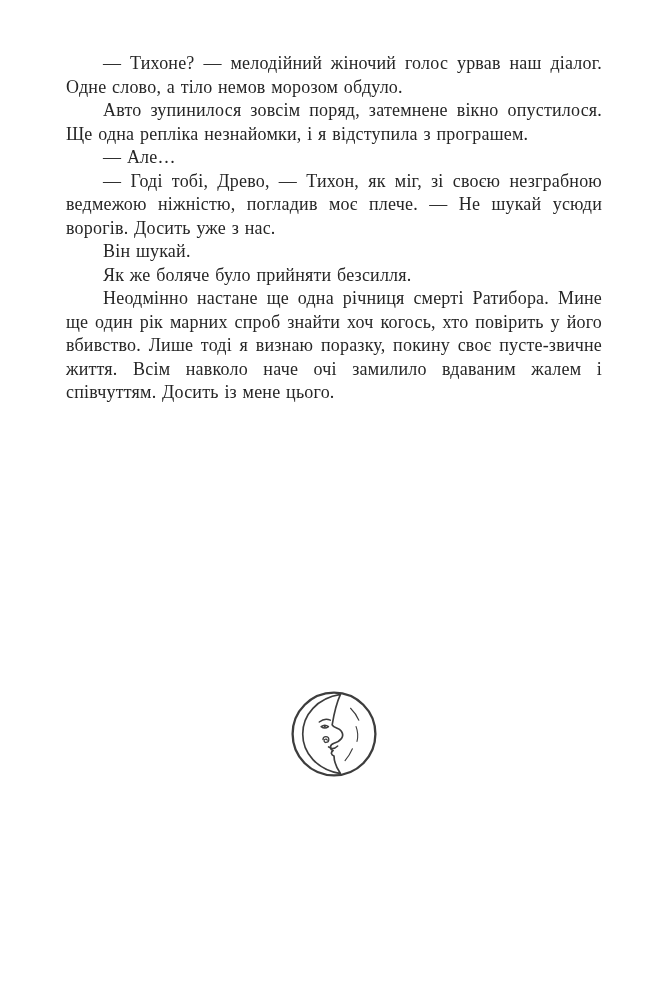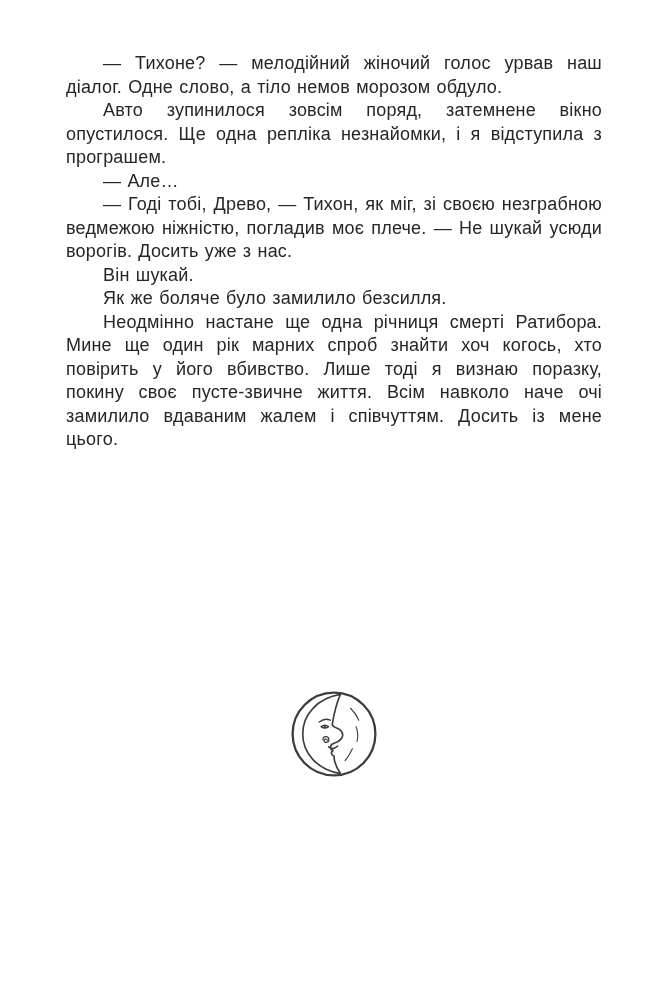--- a/index.html
+++ b/index.html
@@ -7,21 +7,21 @@
     padding: 0;
     background: #ffffff;
   }
   .page {
     position: relative;
     width: 667px;
     height: 1000px;
     margin: 0 auto;
     background: #ffffff;
     overflow: hidden;
-    font-family: Liberation Sans, sans-serif;
+    font-family: Liberation Serif, serif;
     color: #262626;
   }
   .text-block {
     position: absolute;
     top: 52px;
     left: 66px;
     width: 536px;
     font-size: 18px;
     line-height: 23.5px;
     text-align: justify;
@@ -49,21 +49,21 @@
 <body>
 
 <div class="page">
 
   <div class="text-block">
     <p>— Тихоне? — мелодійний жіночий голос урвав наш діалог. Одне слово, а тіло немов морозом обдуло.</p>
     <p>Авто зупинилося зовсім поряд, затемнене вікно опустилося. Ще одна репліка незнайомки, і я відступила з програшем.</p>
     <p>— Але…</p>
     <p>— Годі тобі, Древо, — Тихон, як міг, зі своєю незграбною ведмежою ніжністю, погладив моє плече. — Не шукай усюди ворогів. Досить уже з нас.</p>
     <p>Він шукай.</p>
-    <p>Як же боляче було замилило безсилля.</p>
+    <p>Як же боляче було прийняти безсилля.</p>
     <p>Неодмінно настане ще одна річниця смерті Ратибора. Мине ще один рік марних спроб знайти хоч когось, хто повірить у його вбивство. Лише тоді я визнаю поразку, покину своє пусте-звичне життя. Всім навколо наче очі замилило вдаваним жалем і співчуттям. Досить із мене цього.</p>
   </div>
 
   <div class="illustration-wrap">
     <svg class="moon-svg" viewBox="0 0 100 100" xmlns="http://www.w3.org/2000/svg" fill="none" stroke="#3d3d3d" stroke-linecap="round" stroke-linejoin="round">
 
       <circle cx="50" cy="50" r="45" stroke-width="2.5"></circle>
 
       <path stroke-width="1.8" d="
         M57,7

